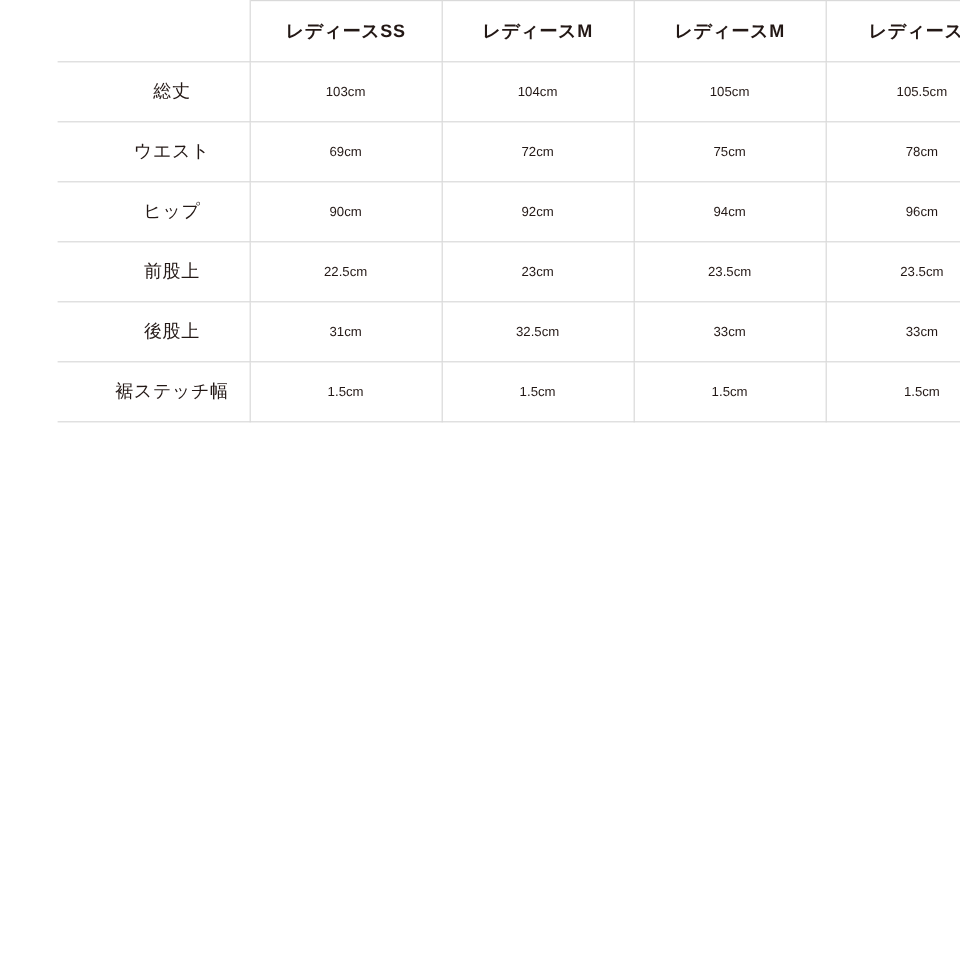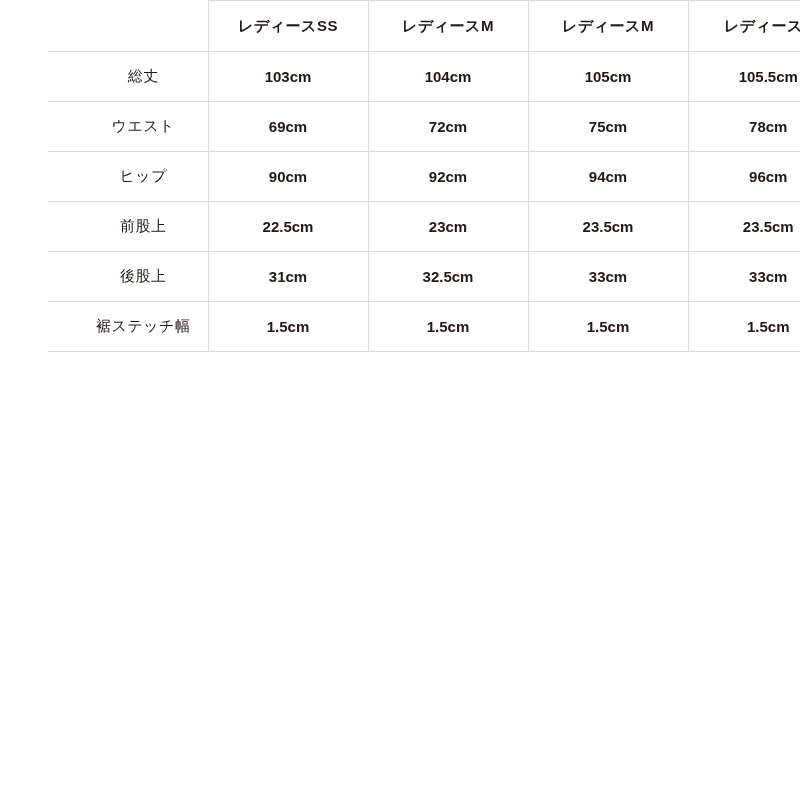--- a/index.html
+++ b/index.html
@@ -27,22 +27,22 @@
     table-layout: fixed;
   }
   table.size-table col.label-col { width: 160px; }
   table.size-table col.size-col { width: 160px; }
 
   table.size-table th,
   table.size-table td {
     border: 1px solid #d9d9d9;
     text-align: center;
     vertical-align: middle;
-    font-size: 15px;
-    font-weight: bold;
+    font-size: 11px;
+    font-weight: normal;
     padding: 0;
     height: 49px;
     color: #231815;
   }
   table.size-table thead th {
     height: 50px;
     font-weight: bold;
     font-size: 15px;
     letter-spacing: 0.5px;
   }

